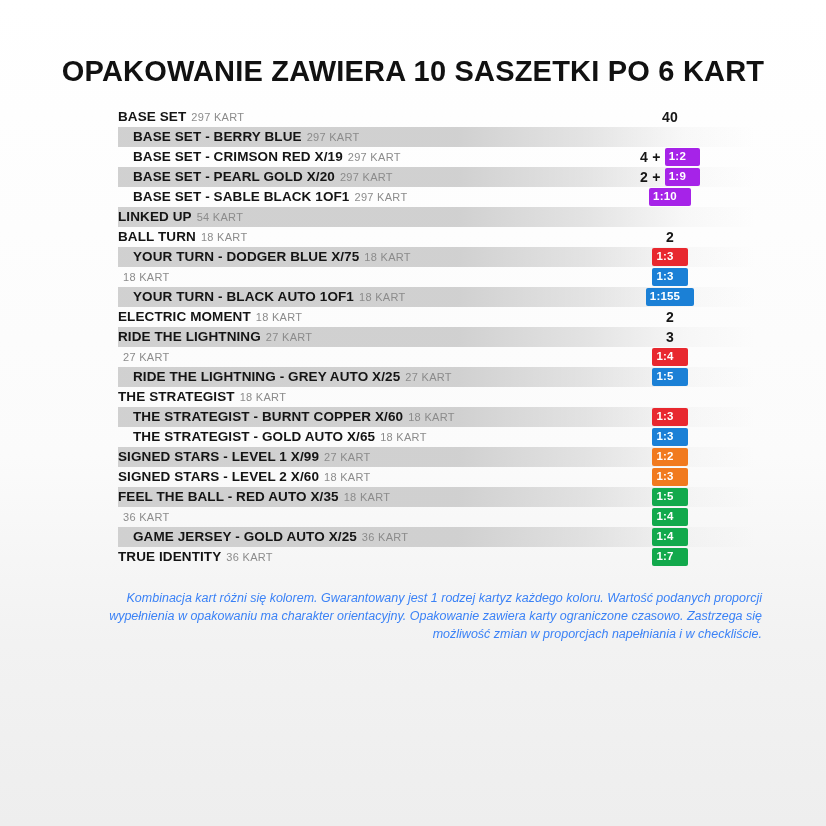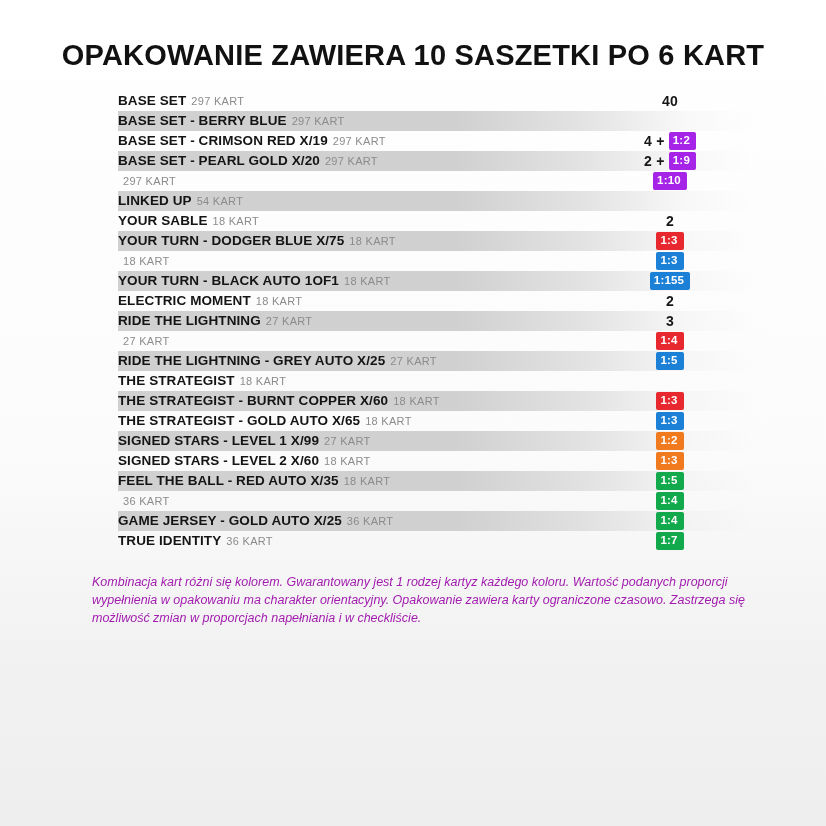--- a/index.html
+++ b/index.html
@@ -23,21 +23,21 @@
     position: relative;
   }
 
   
   .title {
     text-align: center;
     font-size: 29px;
     font-weight: bold;
     letter-spacing: 0.2px;
     color: #111111;
-    padding-top: 40px;
+    padding-top: 56px;
     padding-bottom: 0;
     line-height: 1.1;
     white-space: nowrap;
   }
 
   
   .checklist {
     margin-top: 19px;
     position: relative;
   }
@@ -70,21 +70,21 @@
   .label {
     position: relative;
     z-index: 1;
     white-space: nowrap;
     font-size: 13.5px;
     font-weight: bold;
     letter-spacing: 0.1px;
     color: #141414;
     flex: 0 0 auto;
   }
-  .label.indent1 { margin-left: 0; }
+  .label.indent1 { margin-left: 15px; }
 
   .count {
     position: relative;
     z-index: 1;
     font-size: 11px;
     font-weight: normal;
     color: #8b8b8b;
     letter-spacing: 0.3px;
     margin-left: 5px;
     white-space: nowrap;
@@ -109,40 +109,40 @@
     color: #161616;
     letter-spacing: 0.3px;
   }
 
   .badge {
     display: inline-block;
     color: #ffffff;
     font-size: 11.5px;
     font-weight: bold;
     line-height: 1;
-    padding: 3px 6px 3px 4px;
+    padding: 3px 14px 3px 4px;
     border-radius: 2px;
     letter-spacing: 0.2px;
     white-space: nowrap;
   }
   .badge.purple { background: #a623e8; }
   .badge.red    { background: #e8282f; }
   .badge.blue   { background: #1b80d6; }
   .badge.orange { background: #f17a1f; }
   .badge.green  { background: #12a94c; }
 
   
   .footer {
     margin-top: 22px;
     padding: 0 64px;
-    text-align: left;
+    text-align: right;
     font-style: italic;
     font-size: 12.5px;
     line-height: 1.45;
-    color: #a21caf;
+    color: #3b82f6;
     margin-left: 28px;
   }
 </style>
 </head>
 <body>
 
 <div class="sheet">
 
   <div class="title">OPAKOWANIE ZAWIERA 10 SASZETKI PO 6 KART</div>
 
@@ -169,32 +169,33 @@
       </div>
       <div class="row shaded">
         <span class="label indent1">BASE SET - PEARL GOLD X/20</span>
         <span class="count">297 KART</span>
         <div class="ratio-cell">
           <span class="plain-num">2 +</span>
           <span class="badge purple">1:9</span>
         </div>
       </div>
       <div class="row">
+        <span class="label indent1">BASE SET - SABLE BLACK 1OF1</span>
         <span class="count">297 KART</span>
         <div class="ratio-cell">
           <span class="badge purple">1:10</span>
         </div>
       </div>
       <div class="row shaded">
         <span class="label">LINKED UP</span>
         <span class="count">54 KART</span>
         <div class="ratio-cell"></div>
       </div>
       <div class="row">
-        <span class="label">YOUR SABLE</span>
+        <span class="label">BALL TURN</span>
         <span class="count">18 KART</span>
         <div class="ratio-cell">
           <span class="plain-num">2</span>
         </div>
       </div>
       <div class="row shaded">
         <span class="label indent1">YOUR TURN - DODGER BLUE X/75</span>
         <span class="count">18 KART</span>
         <div class="ratio-cell">
           <span class="badge red">1:3</span>

